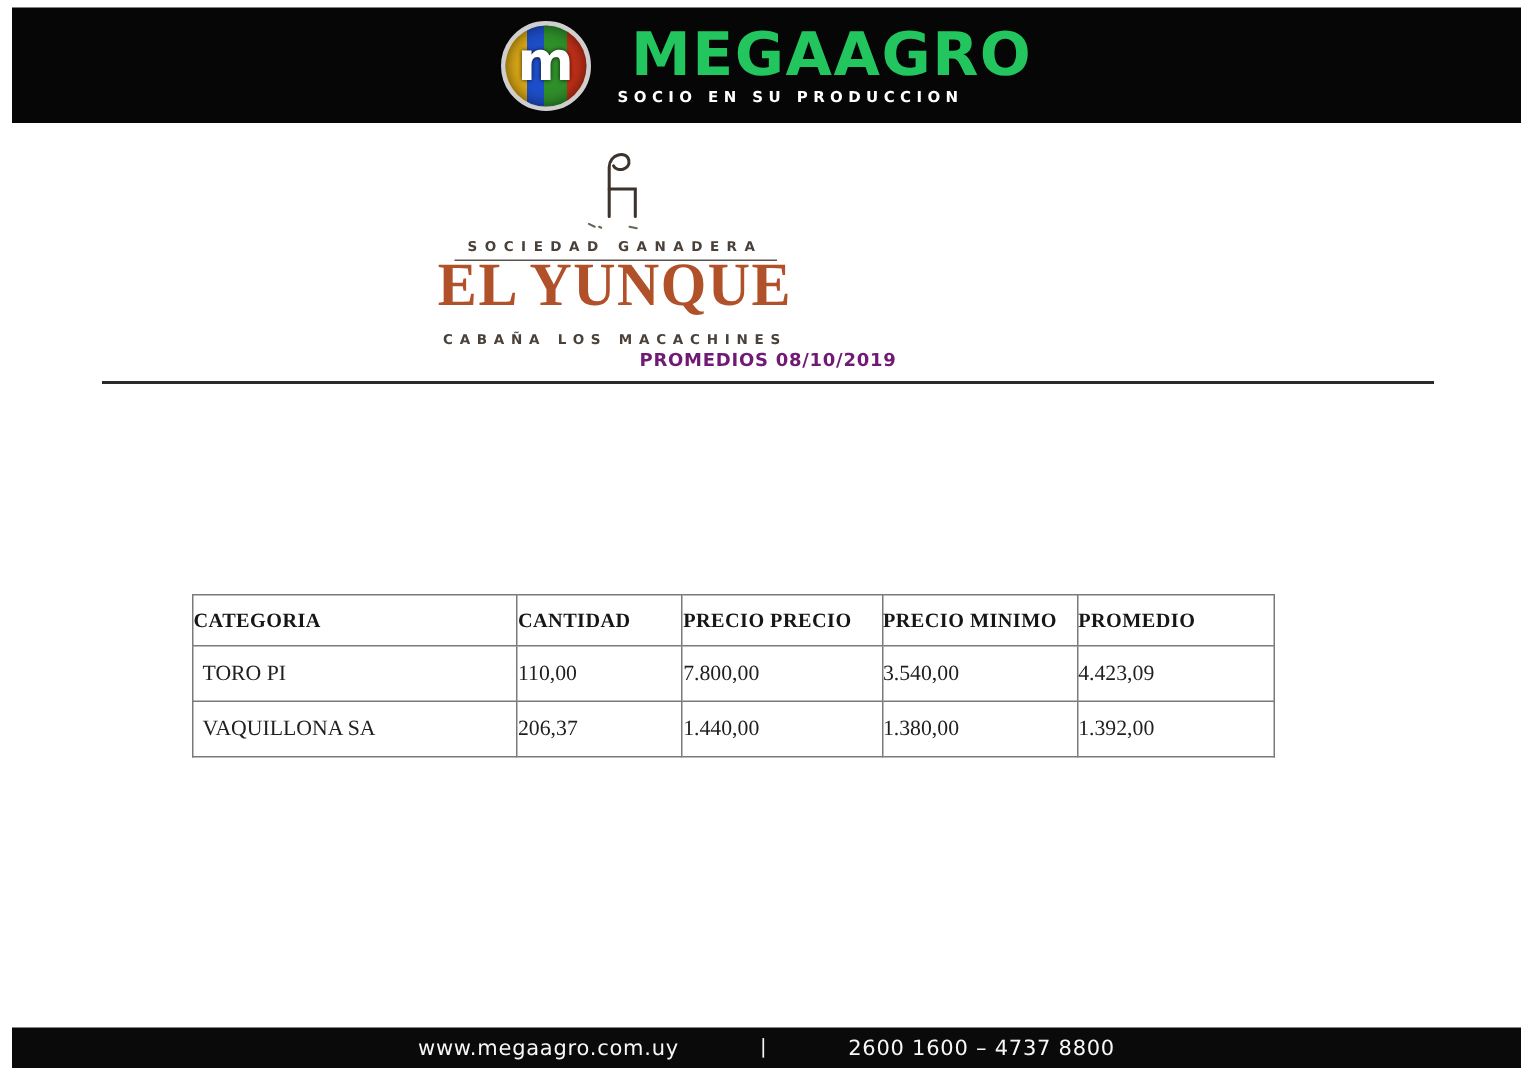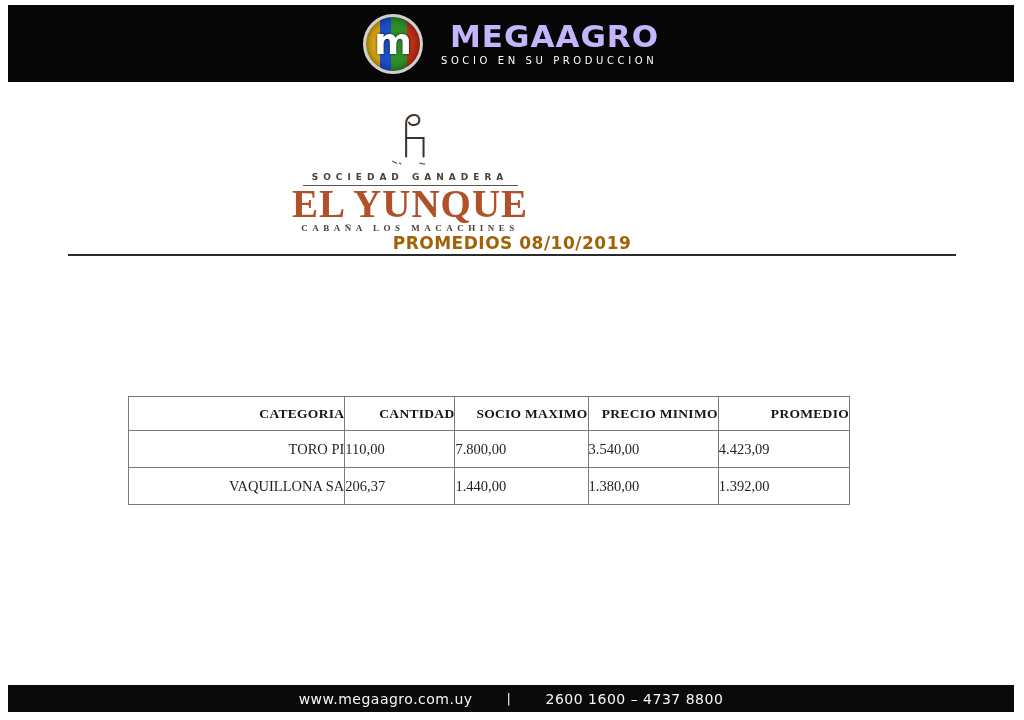--- a/index.html
+++ b/index.html
@@ -12,59 +12,59 @@
              background:#060606; display:flex; align-items:center; justify-content:center; }
   .logo { display:flex; align-items:center; gap:15px; }
   .logo-circle { width:60px; height:60px; border-radius:50%;
                  border:3px solid #cfcfcf;
                  background:linear-gradient(90deg,#d9a816 0%,#d9a816 26%,#1e4ec9 26%,#1e4ec9 47%,#2f8f2a 47%,#2f8f2a 76%,#c23018 76%,#c23018 100%);
                  display:flex; align-items:center; justify-content:center;
                  box-shadow:inset 0 0 10px rgba(0,0,0,.55); }
   .logo-m { color:#ffffff; font-weight:bold; font-size:36px; line-height:1;
             text-shadow:0 0 3px rgba(0,0,0,.8); transform:translateY(-2px); }
   .logo-text { display:flex; flex-direction:column; }
-  .brand-name { color:#c4b5fd; font-weight:bold; font-size:31px; line-height:1;
+  .brand-name { color:#22c55e; font-weight:bold; font-size:40px; line-height:1;
                 letter-spacing:1px;margin-left:12px; }
-  .brand-tagline { color:#ffffff; font-weight:normal; font-size:10px;
+  .brand-tagline { color:#ffffff; font-weight:bold; font-size:10px;
                    letter-spacing:3.6px; margin-top:3px; padding-left:3px; }
 
   
-  .yunque { position:absolute; top:108px; left:0; width:820px;
+  .yunque { position:absolute; top:96px; left:0; width:820px;
             display:flex; flex-direction:column; align-items:center; }
   .brand-mark { display:block; margin-bottom:2px; }
   .soc-line { width:215px; text-align:center; font-size:9px; font-weight:bold;
               letter-spacing:5px; color:#49413a; padding-bottom:3px;
               border-bottom:1px solid #5b534b; white-space:nowrap; }
   .yunque-name { font-family:"Liberation Serif", serif; font-weight:bold;
                  font-size:39px; line-height:1; color:#b1512a; letter-spacing:1px;
                  transform:scaleY(1.05); margin-top:-3px; white-space:nowrap; }
   .cab-line { font-size:9px; font-weight:bold; letter-spacing:4.5px; color:#49413a;
-              margin-top:1px; white-space:nowrap;font-family:Liberation Serif, serif; }
+              margin-top:12px; white-space:nowrap; }
 
   
   .title { position:absolute; top:233px; left:0; width:1024px; text-align:center;
-           font-size:17px; font-weight:bold; color:#a16207; letter-spacing:.5px; }
+           font-size:12px; font-weight:bold; color:#701a75; letter-spacing:.5px; }
   .rule { position:absolute; top:254px; left:68px; width:888px; height:0;
           border-top:2px solid #2a2a2a; }
 
   
   table.prices { position:absolute; left:128px; top:396px; width:722px;
                  border-collapse:collapse; table-layout:fixed;
                  font-family:"Liberation Serif", serif; color:#1f1f1f; }
   table.prices th, table.prices td { border:1px solid #7a7a7a; }
   table.prices th { height:34px; font-size:13.5px; font-weight:bold;
-                    text-align:right; letter-spacing:.3px; color:#161616; }
+                    text-align:left; letter-spacing:.3px; color:#161616; }
   table.prices td { height:37px; font-size:14.5px; }
-  td.cat { text-align:right; padding-left:6px; }
+  td.cat { text-align:left; padding-left:6px; }
   td.num { text-align:left; padding-right:9px; }
 
   
   .bottom-bar { position:absolute; left:8px; top:685px; width:1006px; height:27px;
                 background:#0a0a0a; display:flex; align-items:center;
-                justify-content:center; gap:34px; }
+                justify-content:center; gap:54px; }
   .bottom-bar span { color:#f7f7f7; font-size:14px; letter-spacing:.5px; }
   .bottom-bar .sep { font-size:13px; }
 </style>
 </head>
 <body>
 
 <div class="page">
 
   <header class="top-bar">
     <div class="logo">
@@ -97,21 +97,21 @@
       <col style="width:216px">
         <col style="width:110px">
         <col style="width:133px">
       <col style="width:130px">
         <col style="width:131px">
     </colgroup>
     <thead>
       <tr>
         <th>CATEGORIA</th>
         <th>CANTIDAD</th>
-        <th>SOCIO MAXIMO</th>
+        <th>PRECIO PRECIO</th>
         <th>PRECIO MINIMO</th>
         <th>PROMEDIO</th>
       </tr>
     </thead>
     <tbody>
       <tr>
         <td class="cat">TORO PI</td>
         <td class="num">110,00</td>
         <td class="num">7.800,00</td>
         <td class="num">3.540,00</td>

